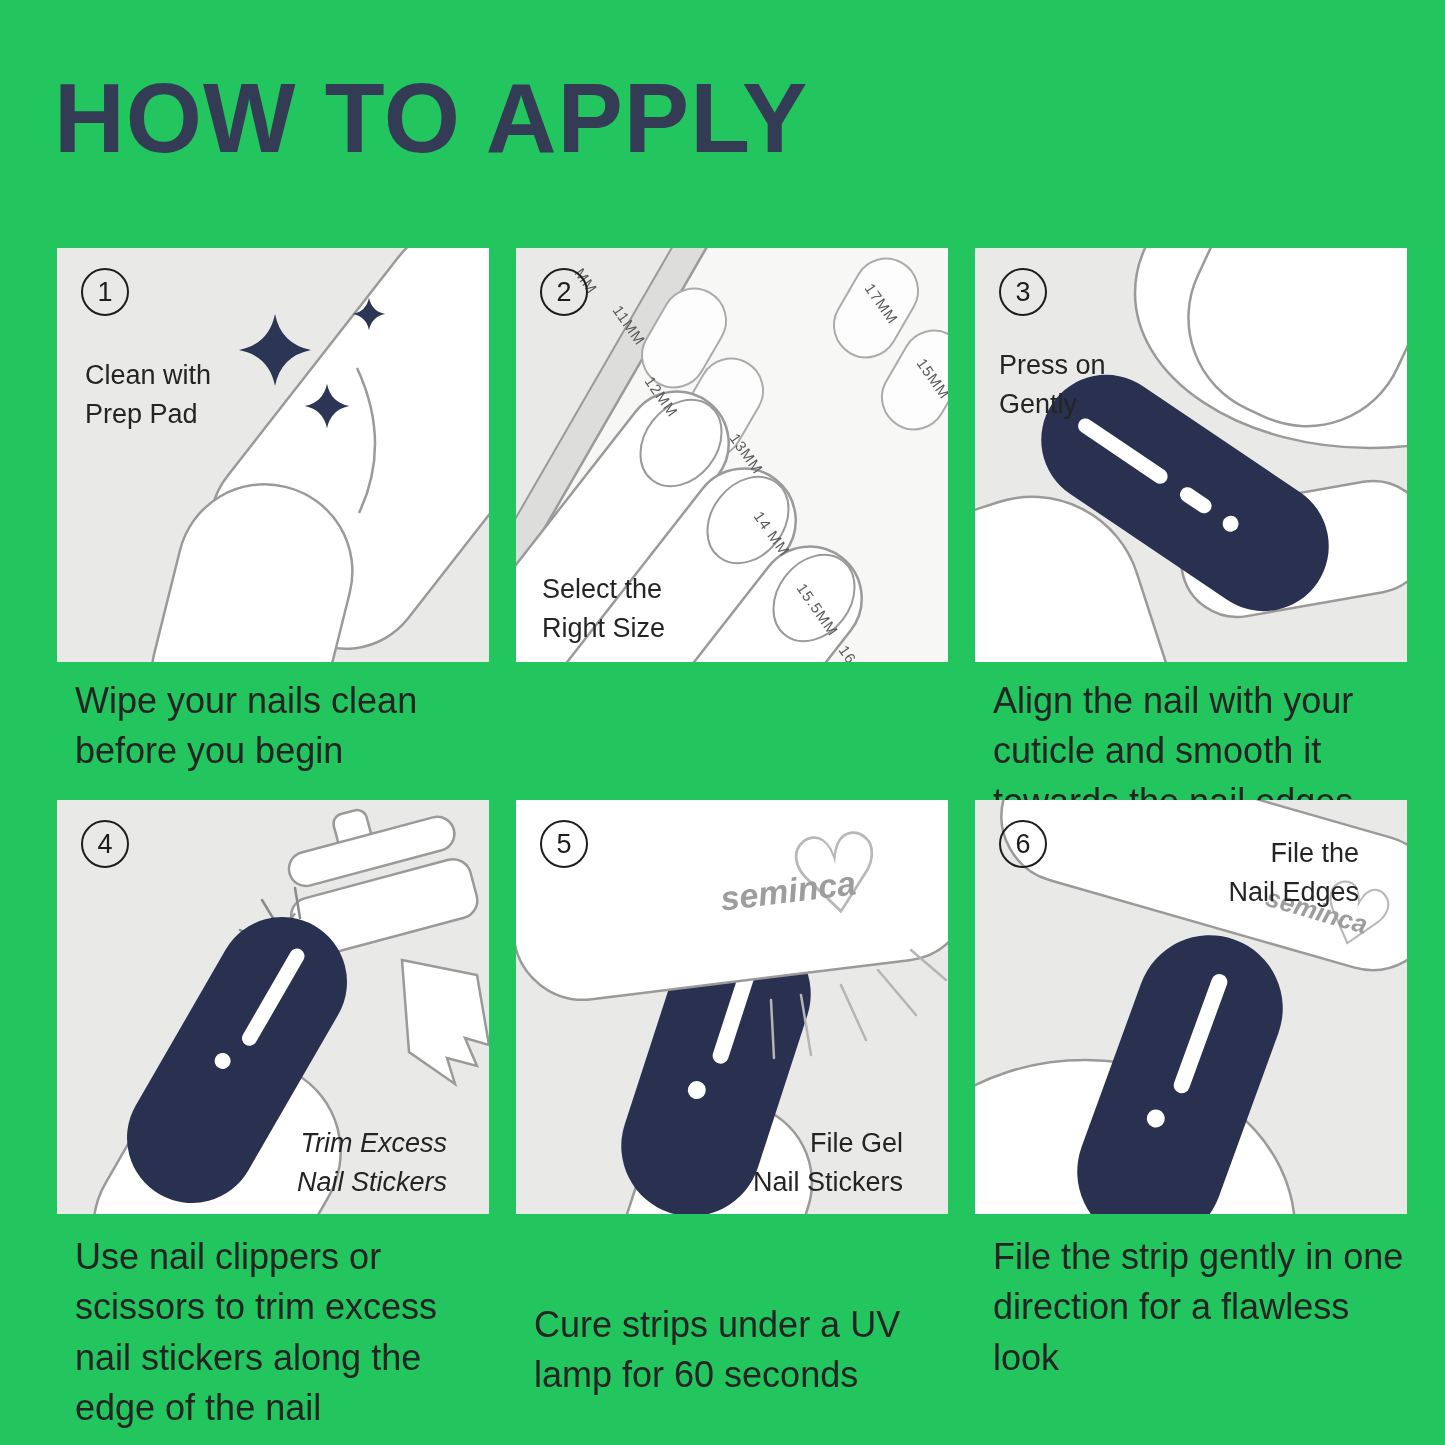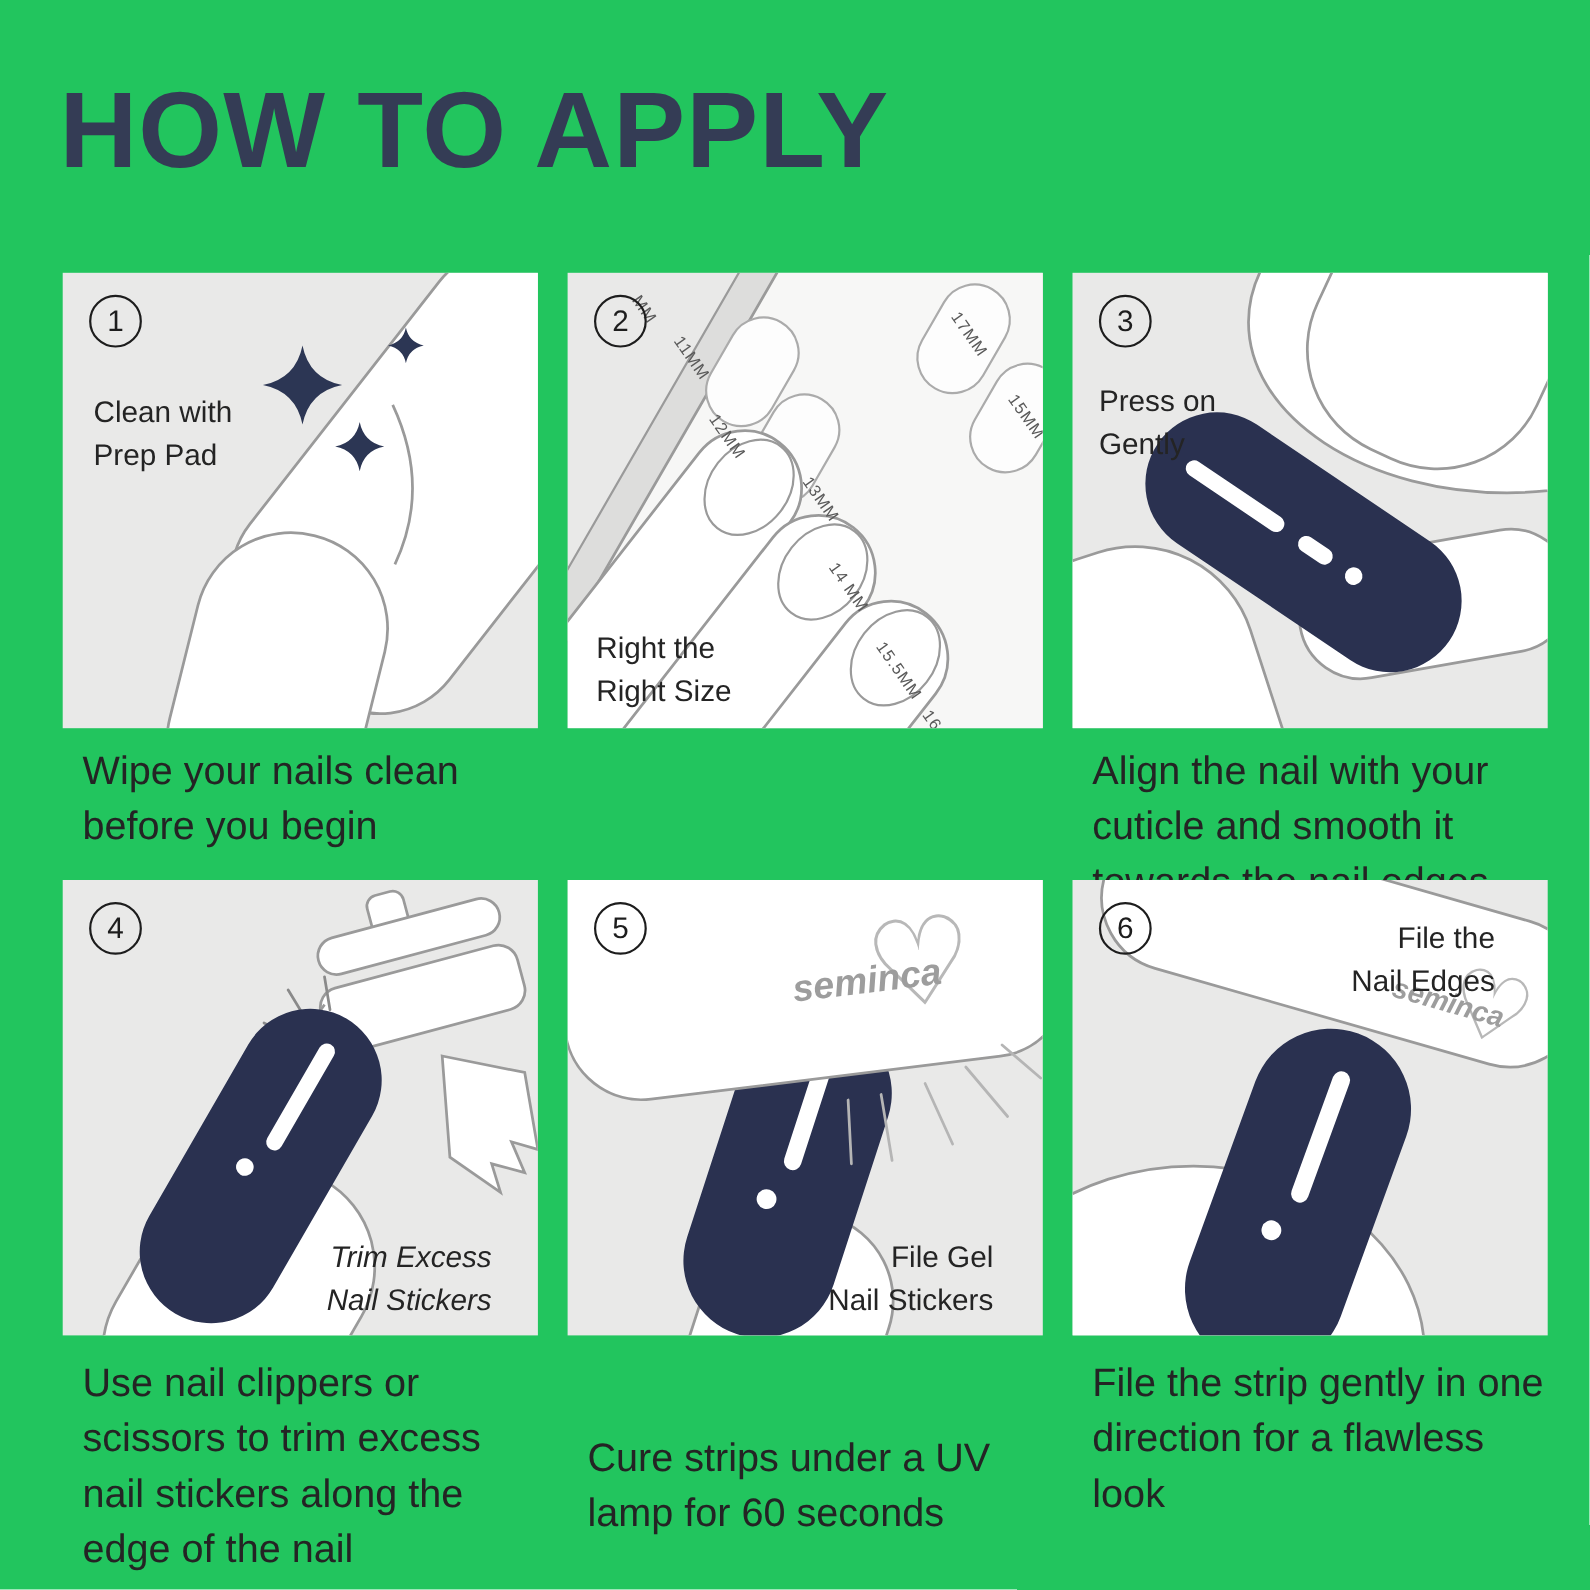--- a/index.html
+++ b/index.html
@@ -82,21 +82,21 @@
         <text class="size-label" x="280" y="340" transform="rotate(55 280 340)">15.5MM</text>
         <text class="size-label" x="322" y="402" transform="rotate(55 322 402)">16.5M</text>
         <text class="size-label" x="348" y="40" transform="rotate(55 348 40)">17MM</text>
         <text class="size-label" x="400" y="115" transform="rotate(55 400 115)">15MM</text>
       </g>
     </svg>
     <div class="num-circle">
         <span>2</span>
       </div>
     <div class="inner-label" style="left:26px;top:322px;">
-      <div>Right the</div>
+      <div>Select the</div>
       <div>Right Size</div>
     </div>
   </div>
 
   <div class="panel" id="p3">
     <svg width="432" height="414" viewBox="0 0 432 414">
       <ellipse cx="395" cy="45" rx="235" ry="155" fill="#ffffff" stroke="#9a9a9a" stroke-width="2.5"></ellipse>
       <rect x="-60" y="250" width="240" height="320" rx="110" fill="#ffffff" stroke="#9a9a9a" stroke-width="2.5" transform="rotate(-18 60 400)"></rect>
       <rect x="205" y="245" width="250" height="112" rx="56" fill="#ffffff" stroke="#9a9a9a" stroke-width="2.5" transform="rotate(-10 330 300)"></rect>
       <g transform="rotate(-56 210 245)">

